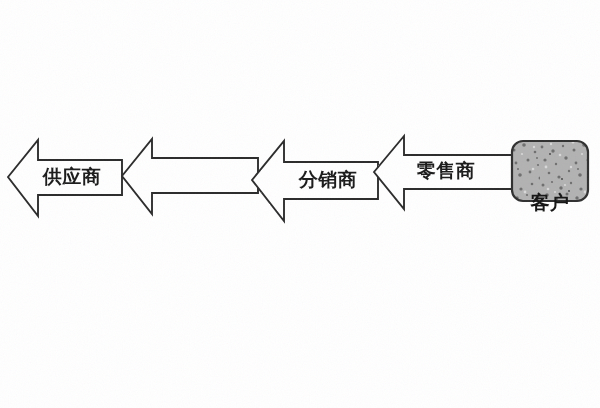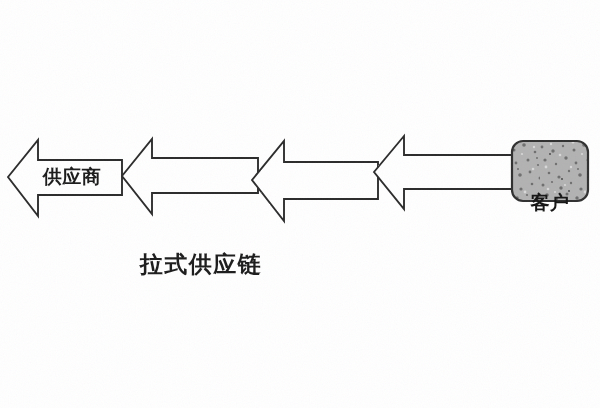--- a/index.html
+++ b/index.html
@@ -166,25 +166,26 @@
     </g>
 
     <g>
       <rect x="512" y="141" width="76" height="60" rx="11" ry="11" fill="url(#speckle)" stroke="#2f2f2f" stroke-width="2.2"></rect>
     </g>
   </svg>
 
   <div class="node-label" style="left:72px; top:177px;">供应商</div>
 
 
+  <div class="node-label" style="left:328px; top:180px;">分销商</div>
 
+  <div class="node-label" style="left:446px; top:171px;">零售商</div>
 
   <div class="node-label on-fill" style="left:550px; top:171px;">客户</div>
 
-  <div id="caption">拉式供应链</div>
 
   <svg class="scan-grain" viewBox="0 0 600 408">
     <filter id="grain">
       <feTurbulence type="fractalNoise" baseFrequency="0.85" numOctaves="4" seed="5"></feTurbulence>
     </filter>
     <rect width="600" height="408" filter="url(#grain)"></rect>
   </svg>
 
 </div>
 

